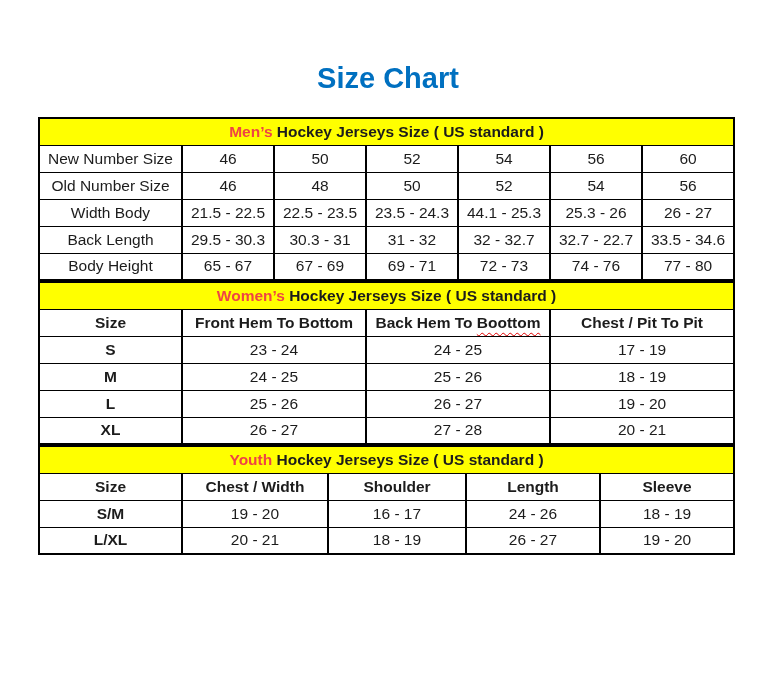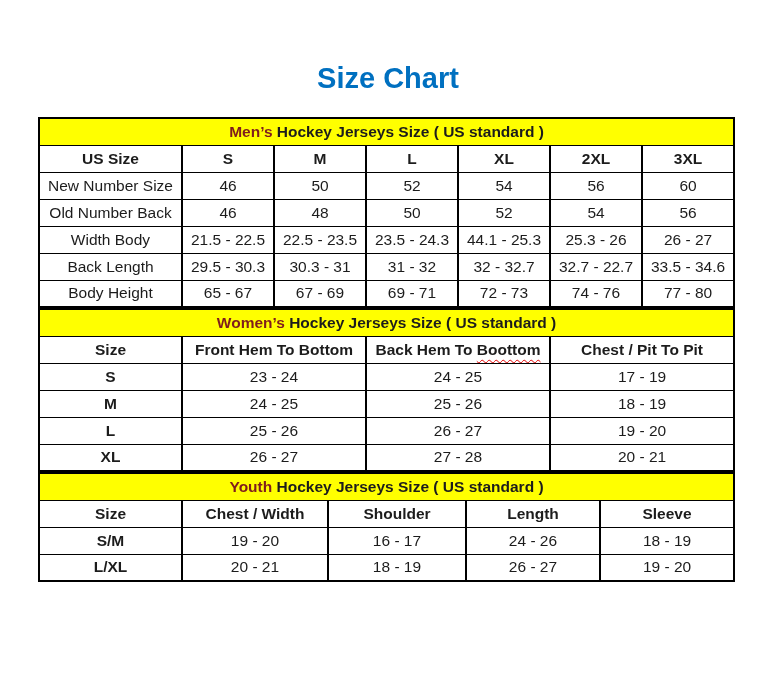--- a/index.html
+++ b/index.html
@@ -44,21 +44,21 @@
   }
   td.band {
     background: #FFFF00;
     height: 34px;
     border-top-width: 3px;
     border-bottom-width: 3px;
     font-weight: bold;
     font-size: 17.5px;
     color: #000;
   }
-  .band .hl { color: #7f1d1d; }
+  .band .hl { color: #ef4444; }
   th.col-hdr, td.row-lbl-bold {
     font-weight: bold;
     color: #000;
   }
   td.row-lbl {
     color: #1c1c1c;
     font-weight: normal;
   }
   .squiggle {
     text-decoration-line: underline;
@@ -81,41 +81,32 @@
         <col style="width:92px">
         <col style="width:92px">
         <col style="width:92px">
         <col style="width:92px">
         <col style="width:92px">
         <col style="width:92px">
     </colgroup>
     <tbody>
         <tr>
       <td class="band" colspan="7"><span class="hl">Men’s</span><span> Hockey Jerseys Size ( US standard )</span></td>
-    </tr>
-    <tr>
-      <th class="col-hdr">US Size</th>
-      <th class="col-hdr">S</th>
-      <th class="col-hdr">M</th>
-      <th class="col-hdr">L</th>
-      <th class="col-hdr">XL</th>
-      <th class="col-hdr">2XL</th>
-      <th class="col-hdr">3XL</th>
     </tr>
     <tr>
       <td class="row-lbl">New Number Size</td>
       <td>46</td>
       <td>50</td>
       <td>52</td>
       <td>54</td>
       <td>56</td>
       <td>60</td>
     </tr>
     <tr>
-      <td class="row-lbl">Old Number Back</td>
+      <td class="row-lbl">Old Number Size</td>
       <td>46</td>
       <td>48</td>
       <td>50</td>
       <td>52</td>
       <td>54</td>
       <td>56</td>
     </tr>
     <tr>
       <td class="row-lbl">Width Body</td>
       <td>21.5 - 22.5</td>

